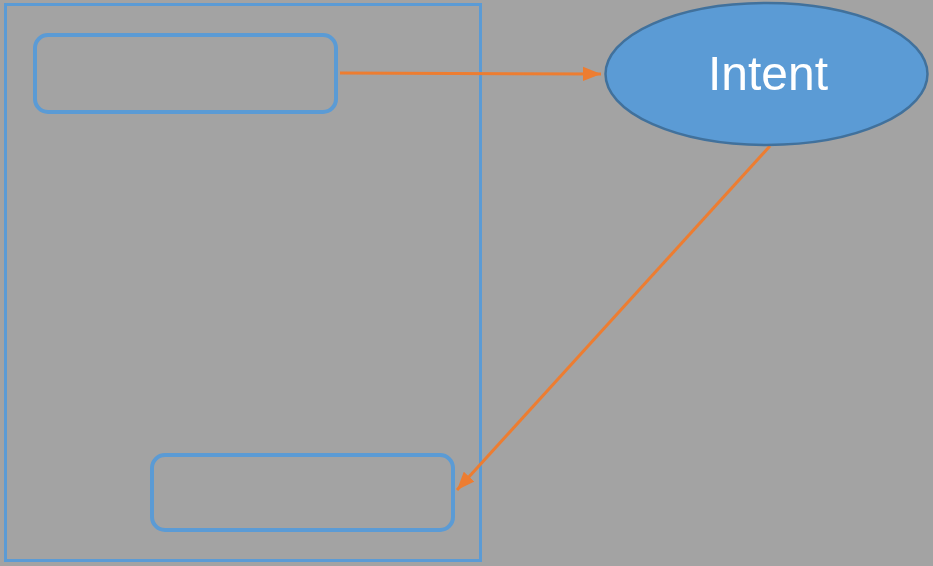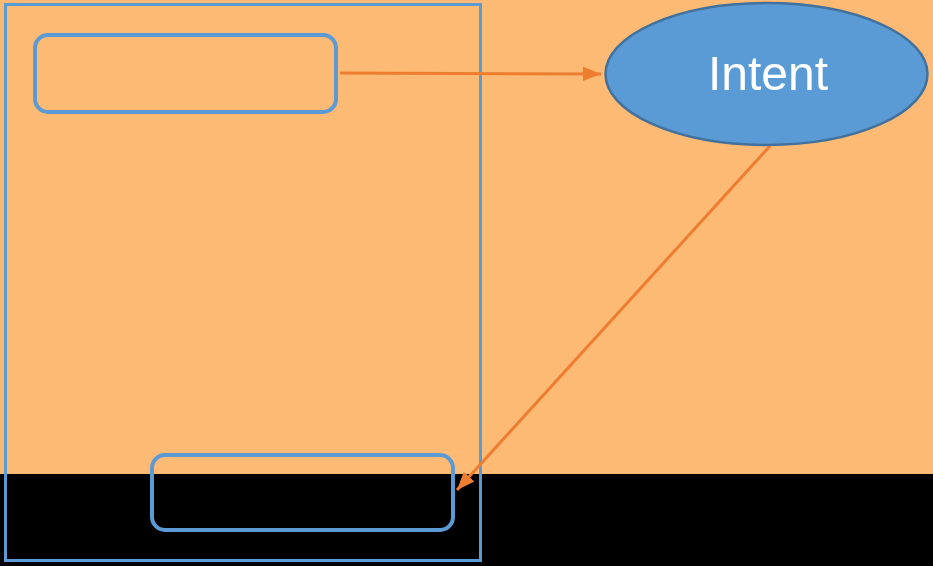--- a/index.html
+++ b/index.html
@@ -6,22 +6,22 @@
     margin: 0;
     padding: 0;
     width: 933px;
     height: 566px;
     background: #000000;
     overflow: hidden;
   }
   .slide {
     position: relative;
     width: 933px;
-    height: 474px;
-    background: #fdba74;
+    height: 566px;
+    background: #a3a3a3;
   }
   svg {
     display: block;
   }
   .node-label {
     font-family: "Liberation Sans", sans-serif;
     font-size: 48px;
     font-weight: 400;
   }
 </style>

